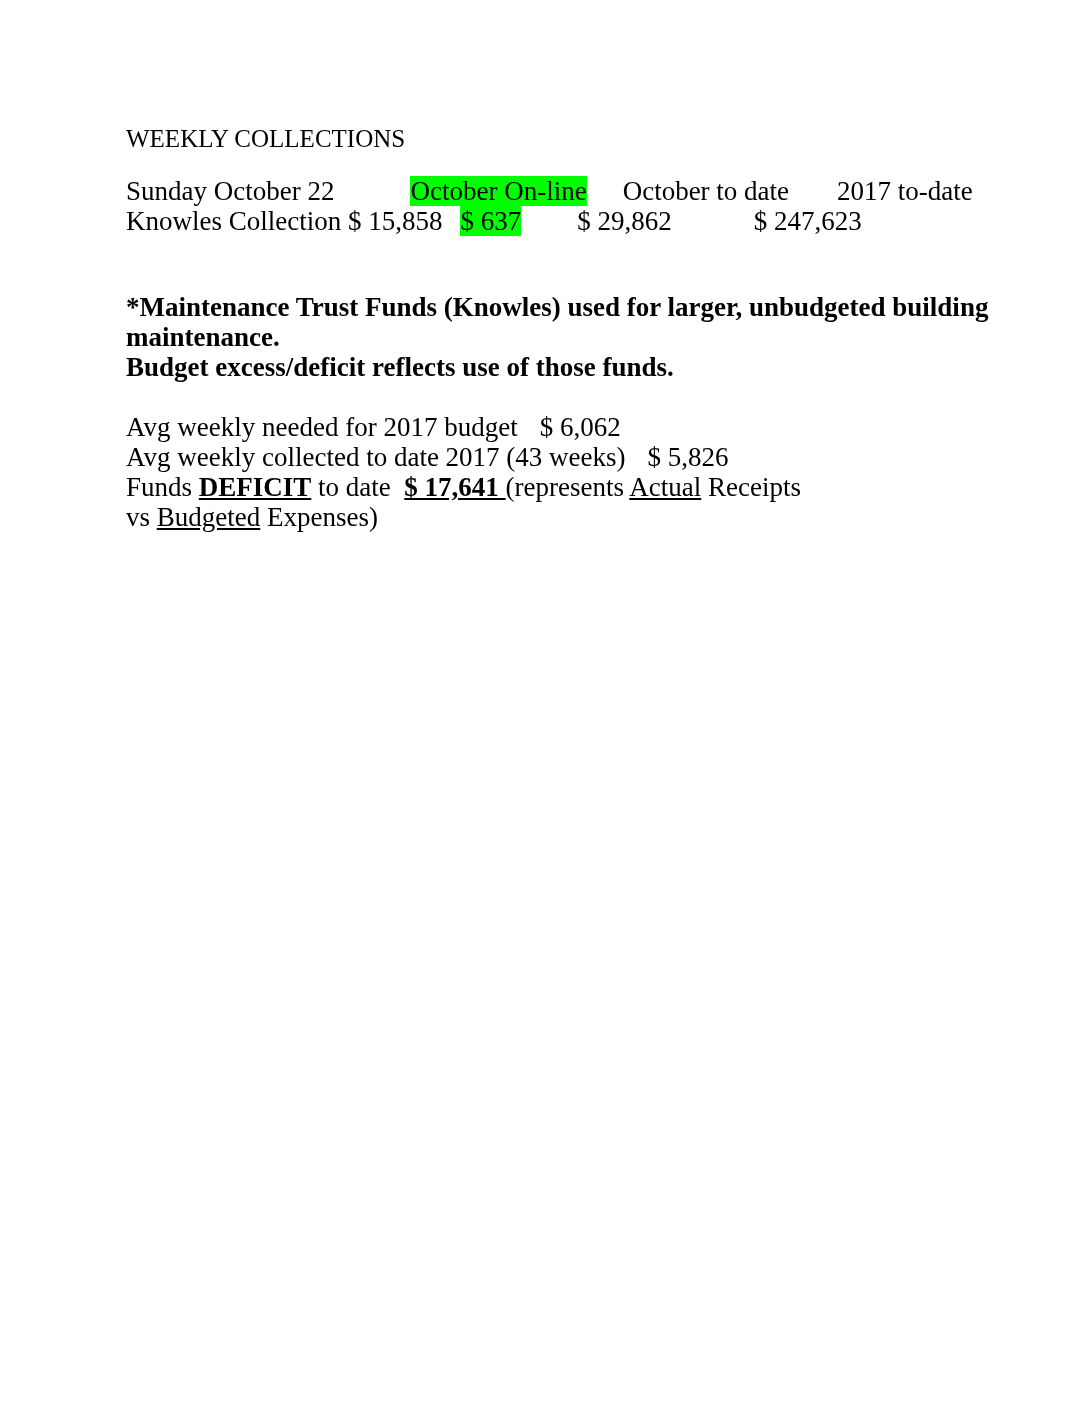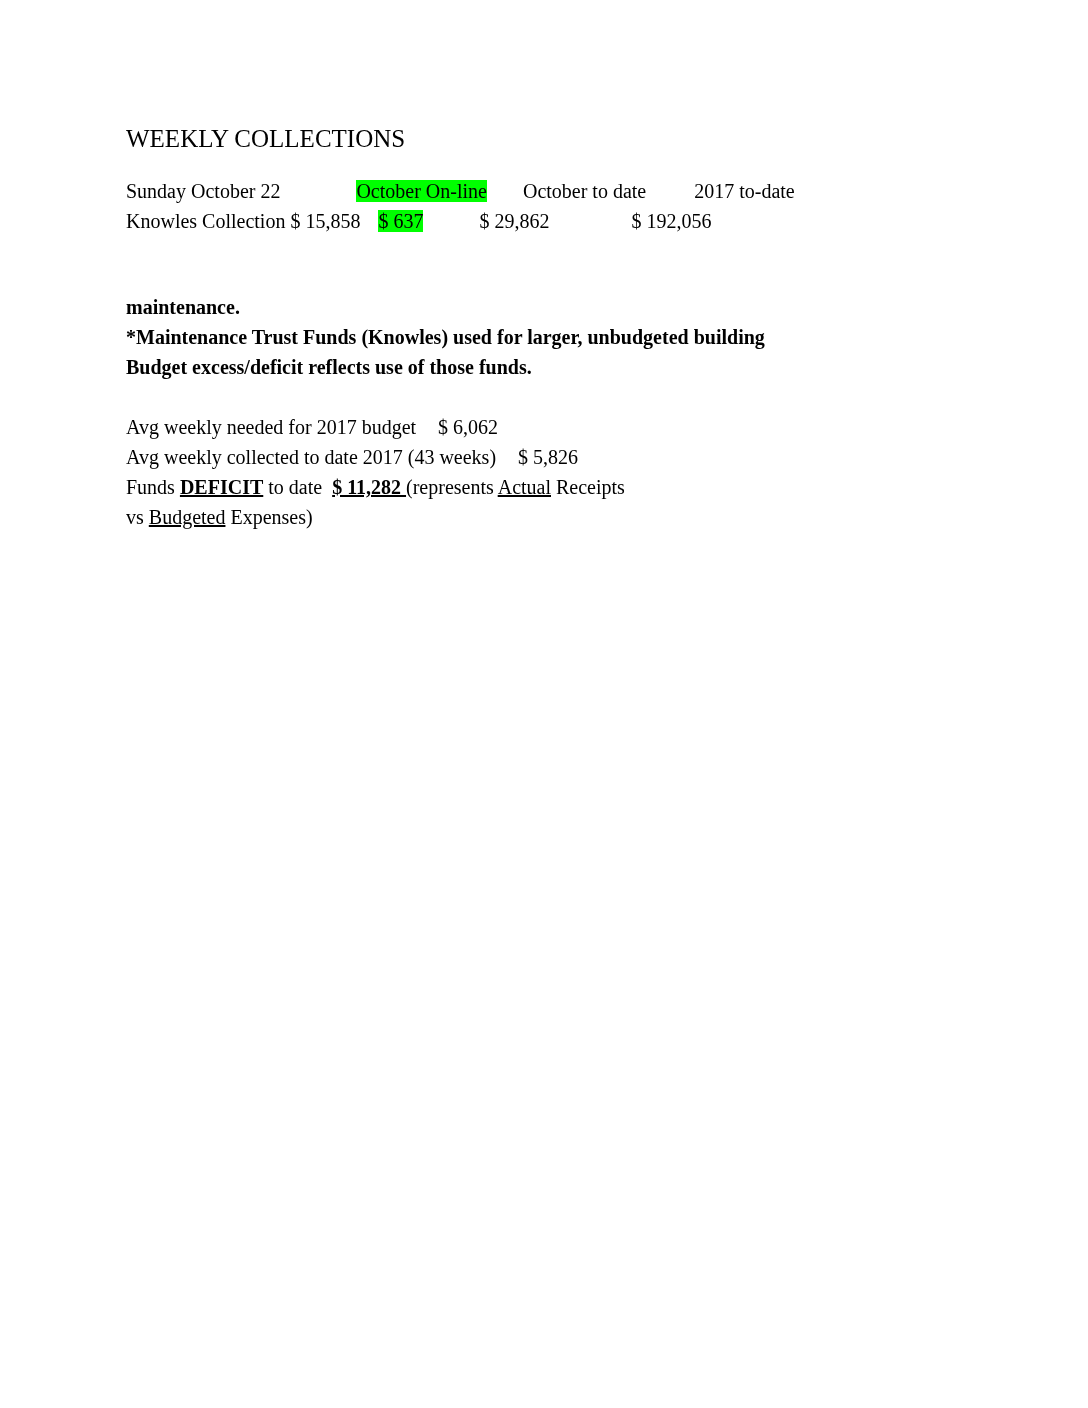--- a/index.html
+++ b/index.html
@@ -23,21 +23,21 @@
     height: 1408px;
     background: #ffffff;
   }
   .content {
     position: absolute;
     left: 126px;
     top: 124px;
     width: 860px;
   }
   .line {
-    font-size: 20px;
+    font-size: 27px;
     line-height: 30px;
     white-space: pre;
     letter-spacing: 0px;
   }
   .title-line {
     font-size: 25px;
     line-height: 30px;
     white-space: pre;
     margin-bottom: 22px;
   }
@@ -67,38 +67,38 @@
 </head>
 <body>
 
 <div class="page">
   <div class="content">
 
     <div class="title-line">WEEKLY COLLECTIONS</div>
 
     <div class="line"><span>Sunday October 22</span><span class="tabbed" style="width:76px;"></span><span class="hl">October On-line</span><span class="tabbed" style="width:36px;"></span><span>October to date</span><span class="tabbed" style="width:48px;"></span><span>2017 to-date</span></div>
 
-    <div class="line"><span>Knowles Collection</span> <span>$ 15,858</span><span class="tabbed" style="width:18px;"></span><span class="hl">$ 637</span><span class="tabbed" style="width:56px;"></span><span>$ 29,862</span><span class="tabbed" style="width:82px;"></span><span>$ 192,056</span></div>
+    <div class="line"><span>Knowles Collection</span> <span>$ 15,858</span><span class="tabbed" style="width:18px;"></span><span class="hl">$ 637</span><span class="tabbed" style="width:56px;"></span><span>$ 29,862</span><span class="tabbed" style="width:82px;"></span><span>$ 247,623</span></div>
 
 
     <div class="blank"></div>
 
 
     <div class="blank-sm"></div>
 
     <div class="bold-block">
+      <div class="line">*Maintenance Trust Funds (Knowles) used for larger, unbudgeted building</div>
       <div class="line">maintenance.</div>
-      <div class="line">*Maintenance Trust Funds (Knowles) used for larger, unbudgeted building</div>
       <div class="line">Budget excess/deficit reflects use of those funds.</div>
     </div>
 
     <div class="blank"></div>
 
     <div class="line"><span>Avg weekly needed for 2017 budget</span><span class="tabbed" style="width:22px;"></span><span>$ 6,062</span></div>
 
     <div class="line"><span>Avg weekly collected to date 2017 (43 weeks)</span><span class="tabbed" style="width:22px;"></span><span>$ 5,826</span></div>
 
-    <div class="line"><span>Funds </span><span class="bold uline">DEFICIT</span><span> to date  </span><span class="bold uline">$ 11,282 </span><span>(represents </span><span class="uline">Actual</span><span> Receipts</span></div>
+    <div class="line"><span>Funds </span><span class="bold uline">DEFICIT</span><span> to date  </span><span class="bold uline">$ 17,641 </span><span>(represents </span><span class="uline">Actual</span><span> Receipts</span></div>
 
     <div class="line"><span>vs </span><span class="uline">Budgeted</span><span> Expenses)</span></div>
 
   </div>
 </div>
 
 </body></html>

